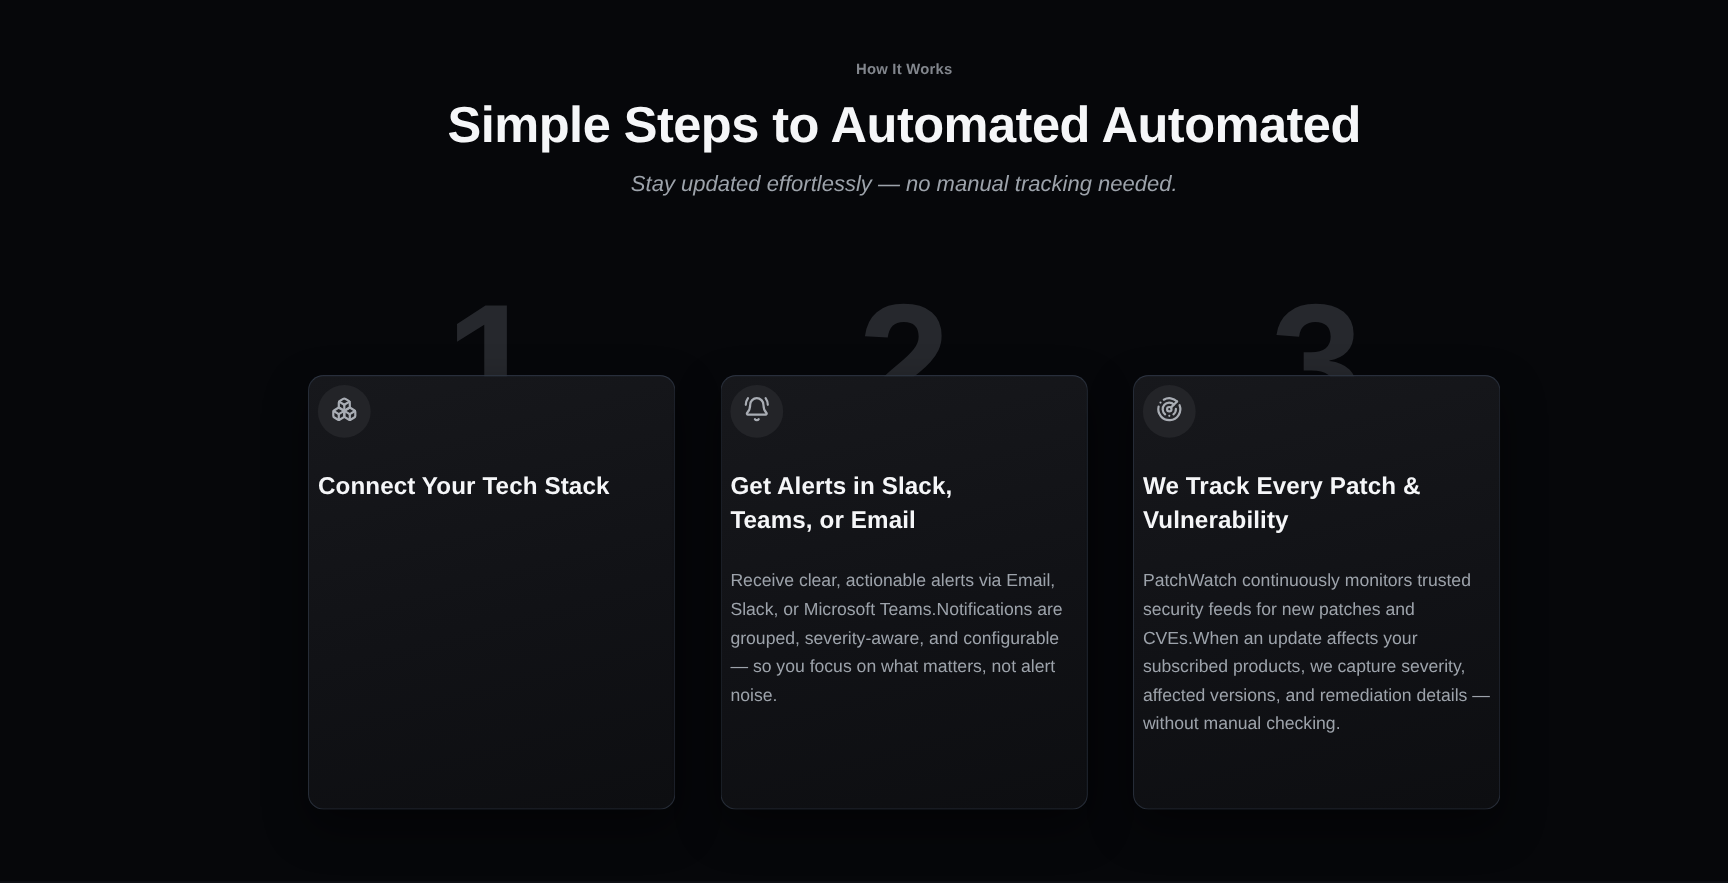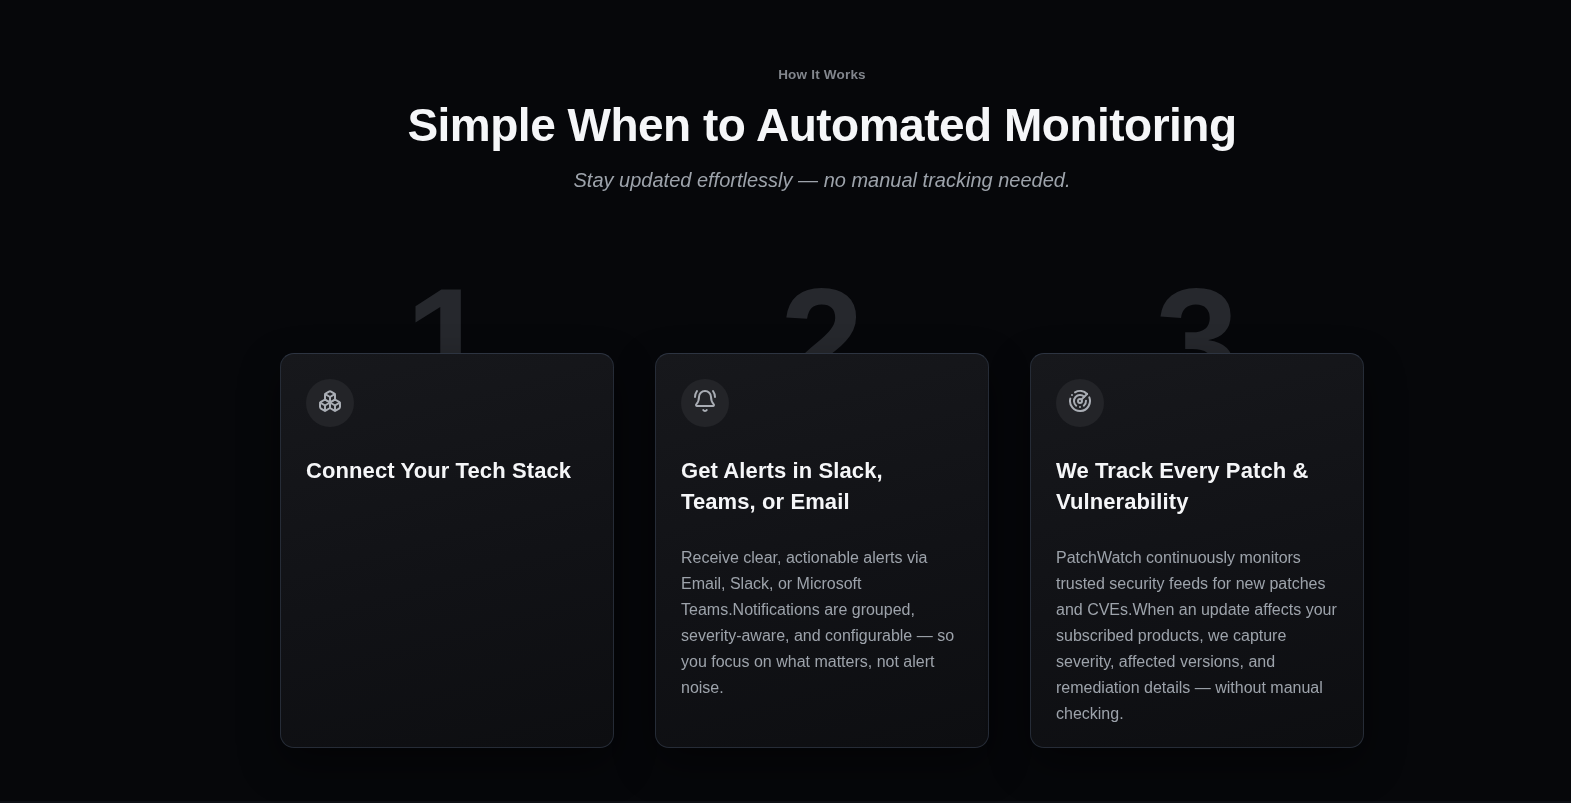--- a/index.html
+++ b/index.html
@@ -10,21 +10,21 @@
     font-family: "Liberation Sans", sans-serif;
     overflow: hidden;
     position: relative;
   }
   .canvas {
     position: absolute; inset: 0;
     width: 1571px; height: 803px;
   }
   .container {
     position: absolute;
-    left: 280px; top: 12px;
+    left: 280px; top: 0;
     width: 1084px; height: 568px;
   }
   .eyebrow {
     position: absolute; top: 55px; left: 0;
     width: 100%; text-align: center;
     font-size: 13.5px; font-weight: 600;
     color: #82868d; letter-spacing: 0.2px;
   }
   .main-title {
     position: absolute; top: 87px; left: -50px;
@@ -60,21 +60,21 @@
     grid-template-columns: repeat(3, 334px);
     column-gap: 41px;
     z-index: 2;
   }
   .card {
     height: 395px;
     border-radius: 14px;
     border: 1px solid var(--card_border, #262c37);
     border-top-color: #2d3441;
     background: linear-gradient(165deg, #17181c 0%, #111216 55%, #0d0e11 100%);
-    padding: 25px;
+    padding: 8px;
     box-shadow: 0 16px 40px rgba(0,0,0,0.45);
   }
   .icon-circle {
     width: 48px; height: 48px;
     border-radius: 50%;
     background: var(--icon_circle_bg, #232428);
     display: flex; align-items: center; justify-content: center;
   }
   .icon-circle svg {
     width: 24px; height: 24px;
@@ -102,21 +102,21 @@
     background: #0e1015;
   }
 </style>
 </head>
 <body>
 
 <div class="canvas">
   <div class="container">
 
     <div class="eyebrow">How It Works</div>
-    <h2 class="main-title">Simple When to Automated Monitoring</h2>
+    <h2 class="main-title">Simple Steps to Automated Automated</h2>
     <div class="subtitle">Stay updated effortlessly — no manual tracking needed.</div>
 
     <div class="numbers-row">
       <div class="step-number">1</div>
       <div class="step-number">2</div>
       <div class="step-number">3</div>
     </div>
 
     <div class="cards-row">
 

